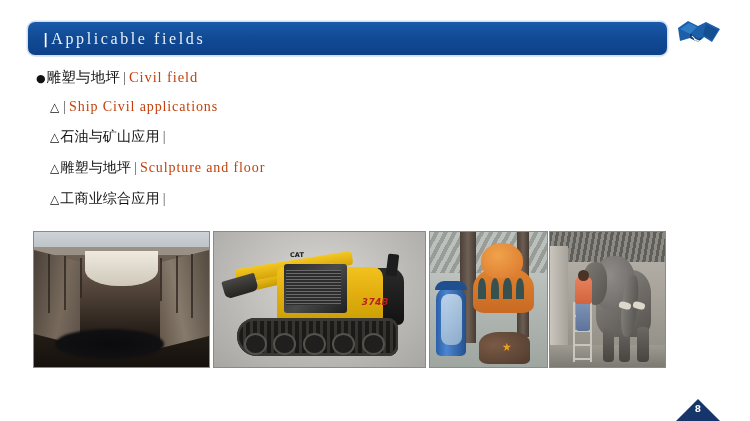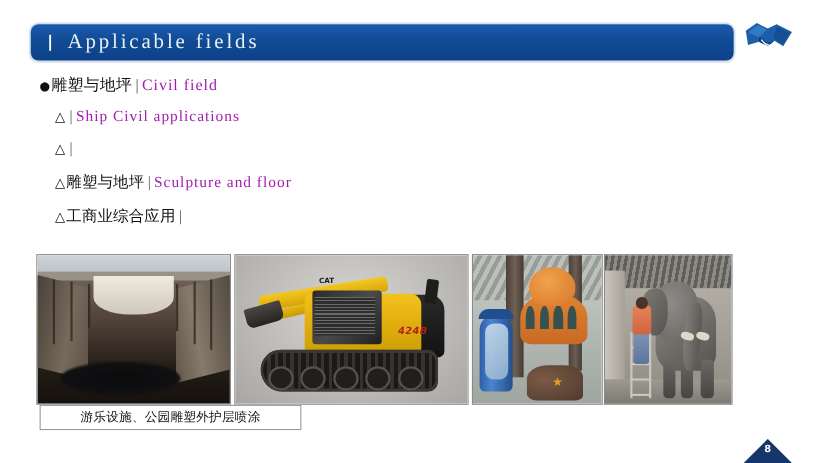--- a/index.html
+++ b/index.html
@@ -42,24 +42,24 @@
   .header-sep {
     color: #ffffff;
     font-family: "DejaVu Sans", "Liberation Sans", sans-serif;
     font-size: 14.5px;
     font-weight: 700;
     padding: 0 1px;
   }
   .header-en {
     color: #e9f0f8;
     font-family: "Liberation Serif", "DejaVu Serif", serif;
-    font-size: 19px;
+    font-size: 16px;
     letter-spacing: 2.6px;
     white-space: nowrap;
-    margin-left: 12px;
+    margin-left: 2px;
   }
 
   
   .logo {
     position: absolute;
     left: 676px;
     top: 16px;
     width: 46px;
     height: 40px;
   }
@@ -91,21 +91,21 @@
     color: #111;
     letter-spacing: 0.2px;
   }
   .bar-sep {
     font-family: "Liberation Serif", "DejaVu Serif", serif;
     color: #555;
     padding: 0 3px;
   }
   .txt-en {
     font-family: "Liberation Serif", "DejaVu Serif", serif;
-    color: #a21caf;
+    color: #c2410c;
     letter-spacing: 0.9px;
   }
 
   
   .photo-strip {
     position: absolute;
     left: 33px;
     top: 231px;
     width: 633px;
     height: 137px;
@@ -329,20 +329,21 @@
   </div>
 
   <div class="line lvl1">
     <span class="marker">△</span>
     <span class="bar-sep">|</span>
     <span class="txt-en">Ship Civil applications</span>
   </div>
 
   <div class="line lvl1">
     <span class="marker">△</span>
+    <span class="txt-cn">石油与矿山应用</span>
     <span class="bar-sep">|</span>
   </div>
 
   <div class="line lvl1">
     <span class="marker">△</span>
     <span class="txt-cn">雕塑与地坪</span>
     <span class="bar-sep">|</span>
     <span class="txt-en">Sculpture and floor</span>
   </div>
 
@@ -383,21 +384,21 @@
     <div class="cat-cab"></div>
     <div class="cat-grill"></div>
     <div class="cat-track"></div>
     <div class="cat-tread"></div>
     <div class="cat-wheel" style="left:14%;"></div>
     <div class="cat-wheel" style="left:28%;"></div>
     <div class="cat-wheel" style="left:42%;"></div>
     <div class="cat-wheel" style="left:56%;"></div>
     <div class="cat-wheel" style="left:70%;"></div>
     <div class="cat-logo">CAT</div>
-    <div class="cat-label">424B</div>
+    <div class="cat-label">374B</div>
   </div>
 
   <div class="photo p3">
     <div class="oct-bg"></div>
     <div class="oct-roof"></div>
     <div class="oct-colL"></div>
     <div class="oct-colR"></div>
     <div class="oct-arms"></div>
     <div class="oct-gapA" style="left:41%;"></div>
     <div class="oct-gapA" style="left:52%;"></div>
@@ -434,19 +435,18 @@
       <i style="left:0;   top:94%; width:100%; height:2px;"></i>
     </div>
     <div class="ele-person-l"></div>
     <div class="ele-person-t"></div>
     <div class="ele-person-h"></div>
   </div>
 
 </div>
 
 <div class="caption-row">
-  <div class="caption c3">游乐设施、公园雕塑外护层喷涂</div>
 </div>
 
 <div class="page-badge">
   <div class="page-tri"></div>
   <div class="page-num">8</div>
 </div>
 
 </body></html>

